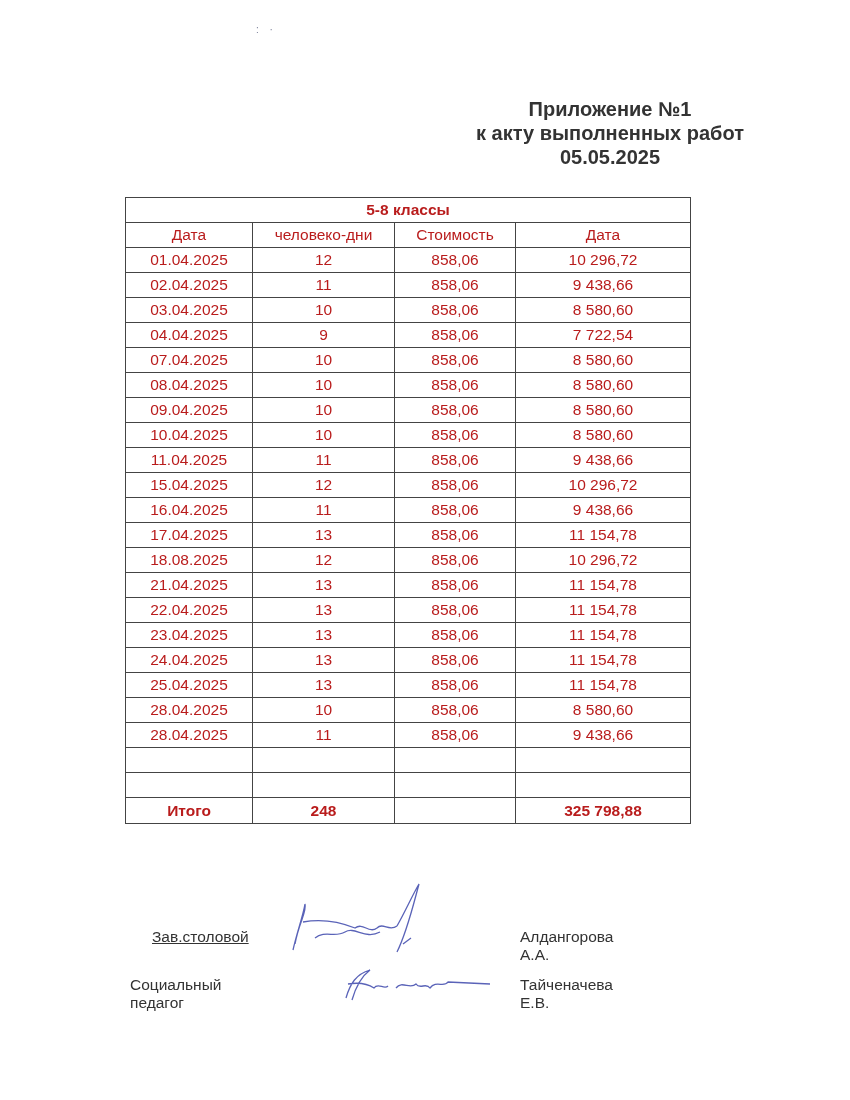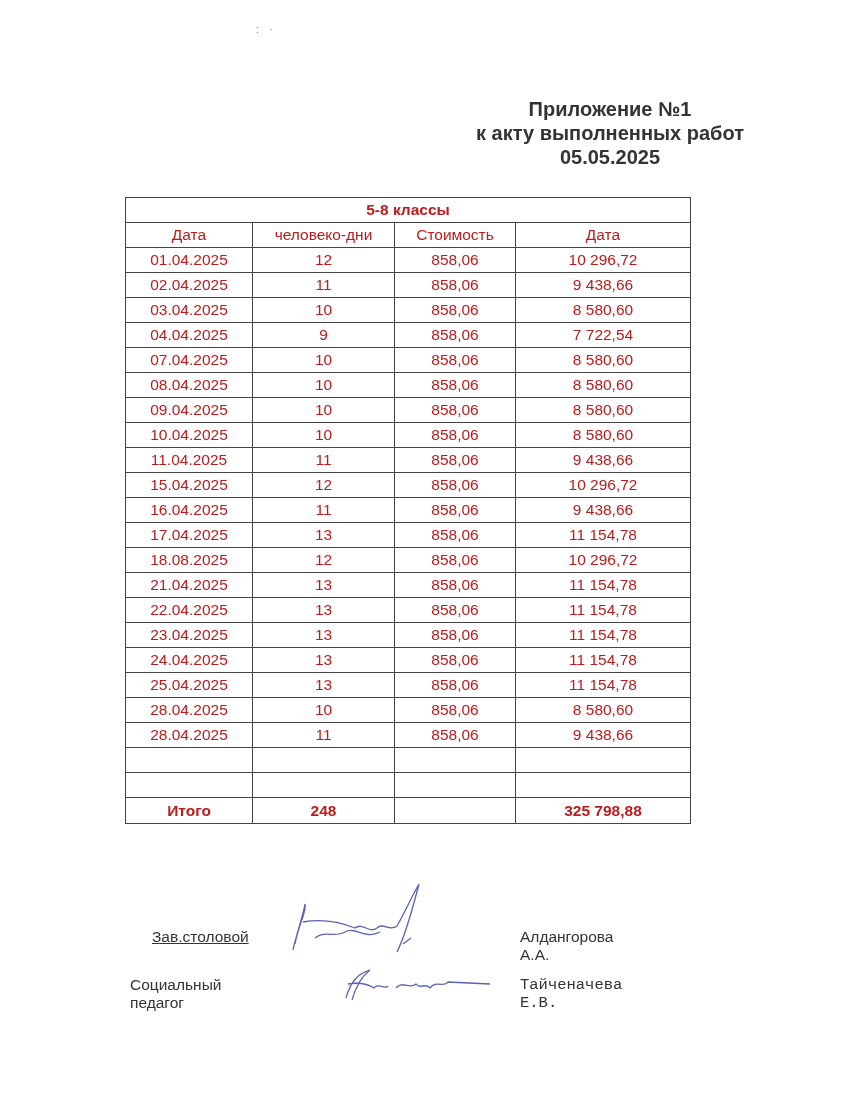--- a/index.html
+++ b/index.html
@@ -198,18 +198,18 @@
 <div>
   <div class="sig-row" style="top:928px;left:0;">
     <span class="sig-label" style="left:152px;text-decoration:underline;">Зав.столовой</span>
     <span class="sig-name" style="left:520px;">Алдангорова А.А.</span>
   </div>
   <svg class="sig" style="left:285px;top:882px;" width="140" height="80" viewBox="0 0 140 80">
     <path d="M10 62 C 14 40, 22 30, 20 22 C 18 34, 12 50, 8 68 M 18 40 C 40 36, 60 42, 70 46 C 78 40, 84 52, 92 46 C 98 40, 104 50, 112 44 M 30 56 C 40 48, 50 56, 60 50 C 70 44, 80 58, 95 50 M 112 44 C 120 30, 128 12, 134 2 C 128 24, 122 50, 112 70 M 118 62 L 126 56" fill="none" stroke="#5a63b8" stroke-width="1.3"></path>
   </svg>
   <div class="sig-row" style="top:976px;left:0;">
     <span class="sig-label" style="left:130px;">Социальный педагог</span>
-    <span class="sig-name" style="left:520px;font-family:Liberation Mono, monospace;">Тайченачева Е.В.</span>
+    <span class="sig-name" style="left:520px;">Тайченачева Е.В.</span>
   </div>
   <svg class="sig" style="left:340px;top:960px;" width="160" height="45" viewBox="0 0 160 45">
     <path d="M6 38 C 10 24, 16 14, 30 10 C 22 16, 16 26, 12 40 M 8 24 C 20 22, 28 24, 34 28 C 38 22, 44 30, 48 26 M 56 28 C 62 20, 70 30, 76 24 C 80 30, 86 22, 90 28 C 96 20, 104 28, 108 22 L 150 24" fill="none" stroke="#5a63b8" stroke-width="1.3"></path>
   </svg>
 </div>
 
 </body></html>

